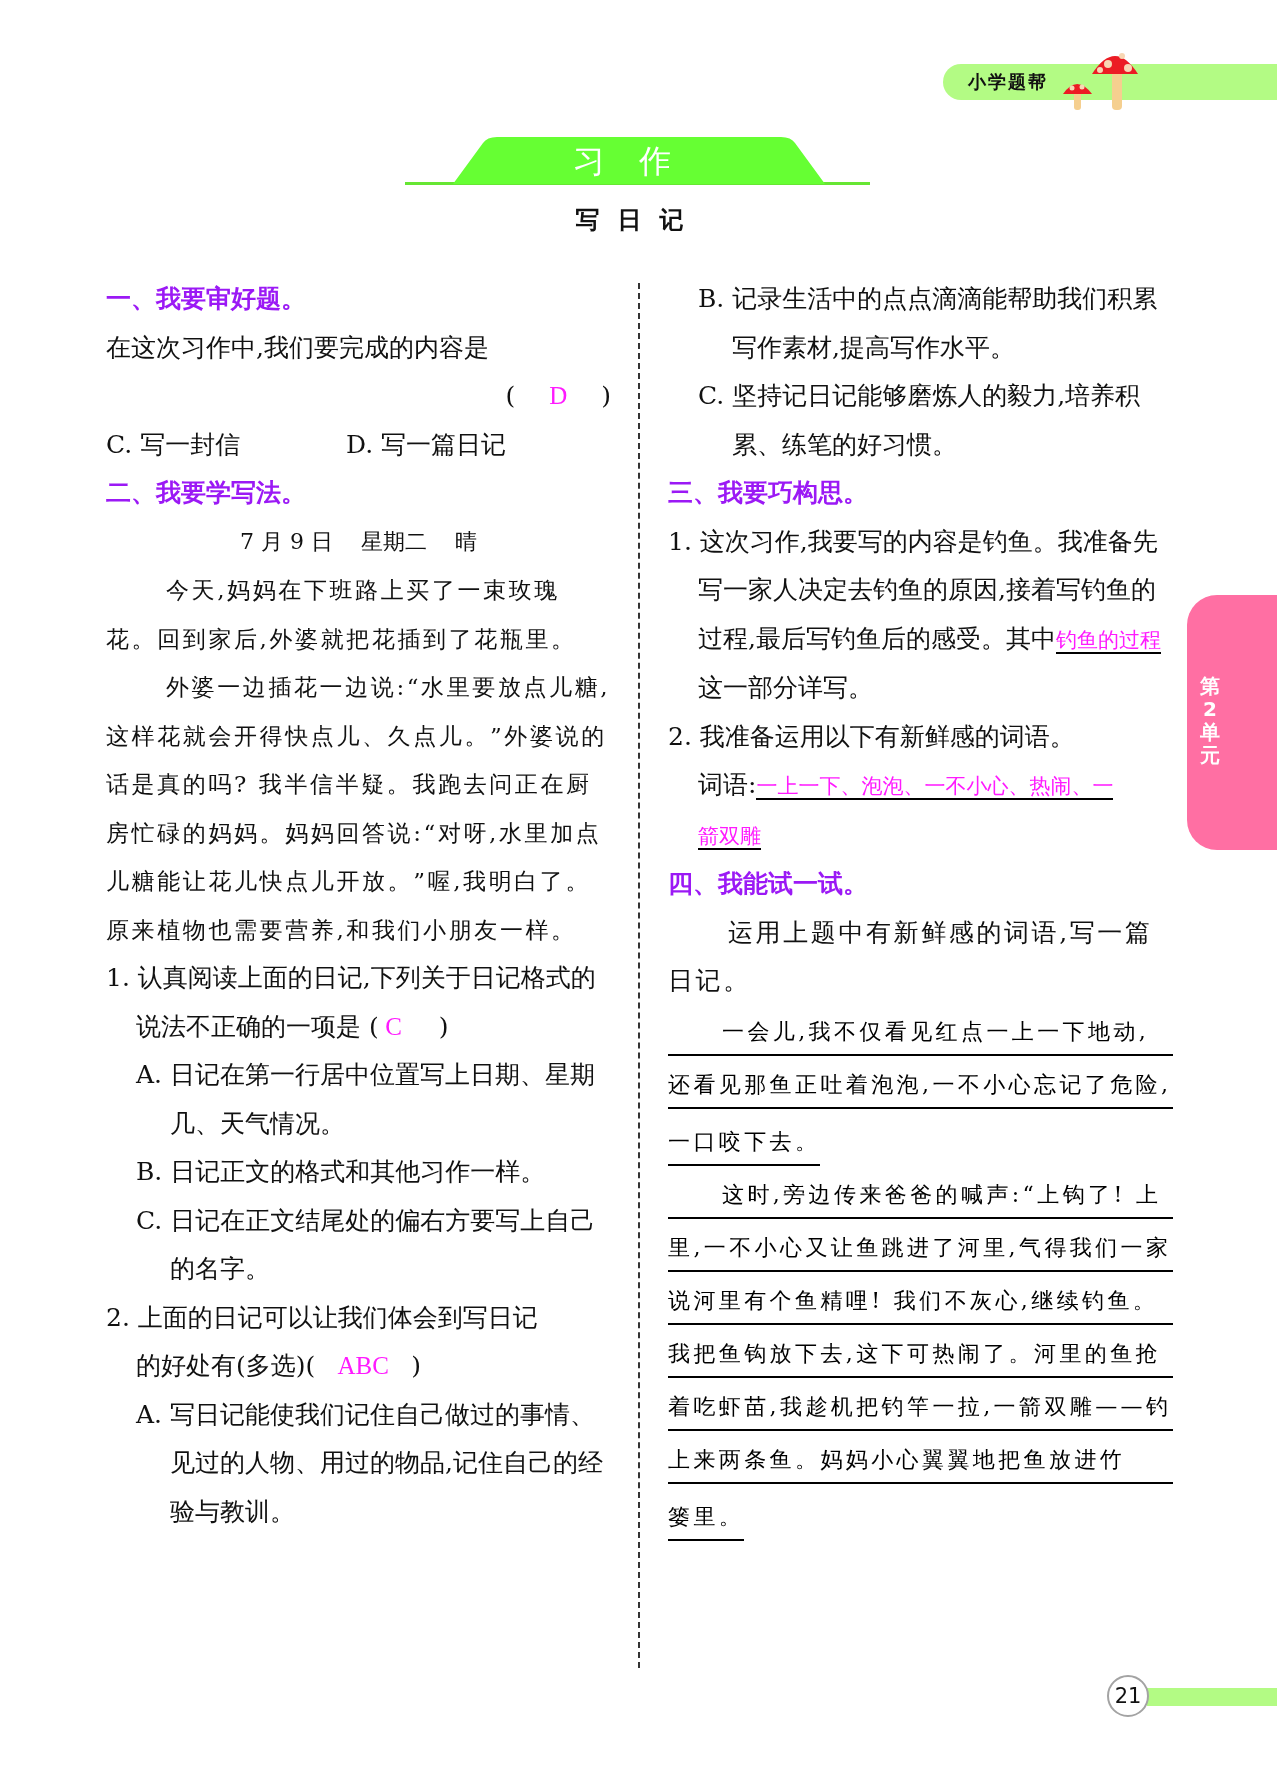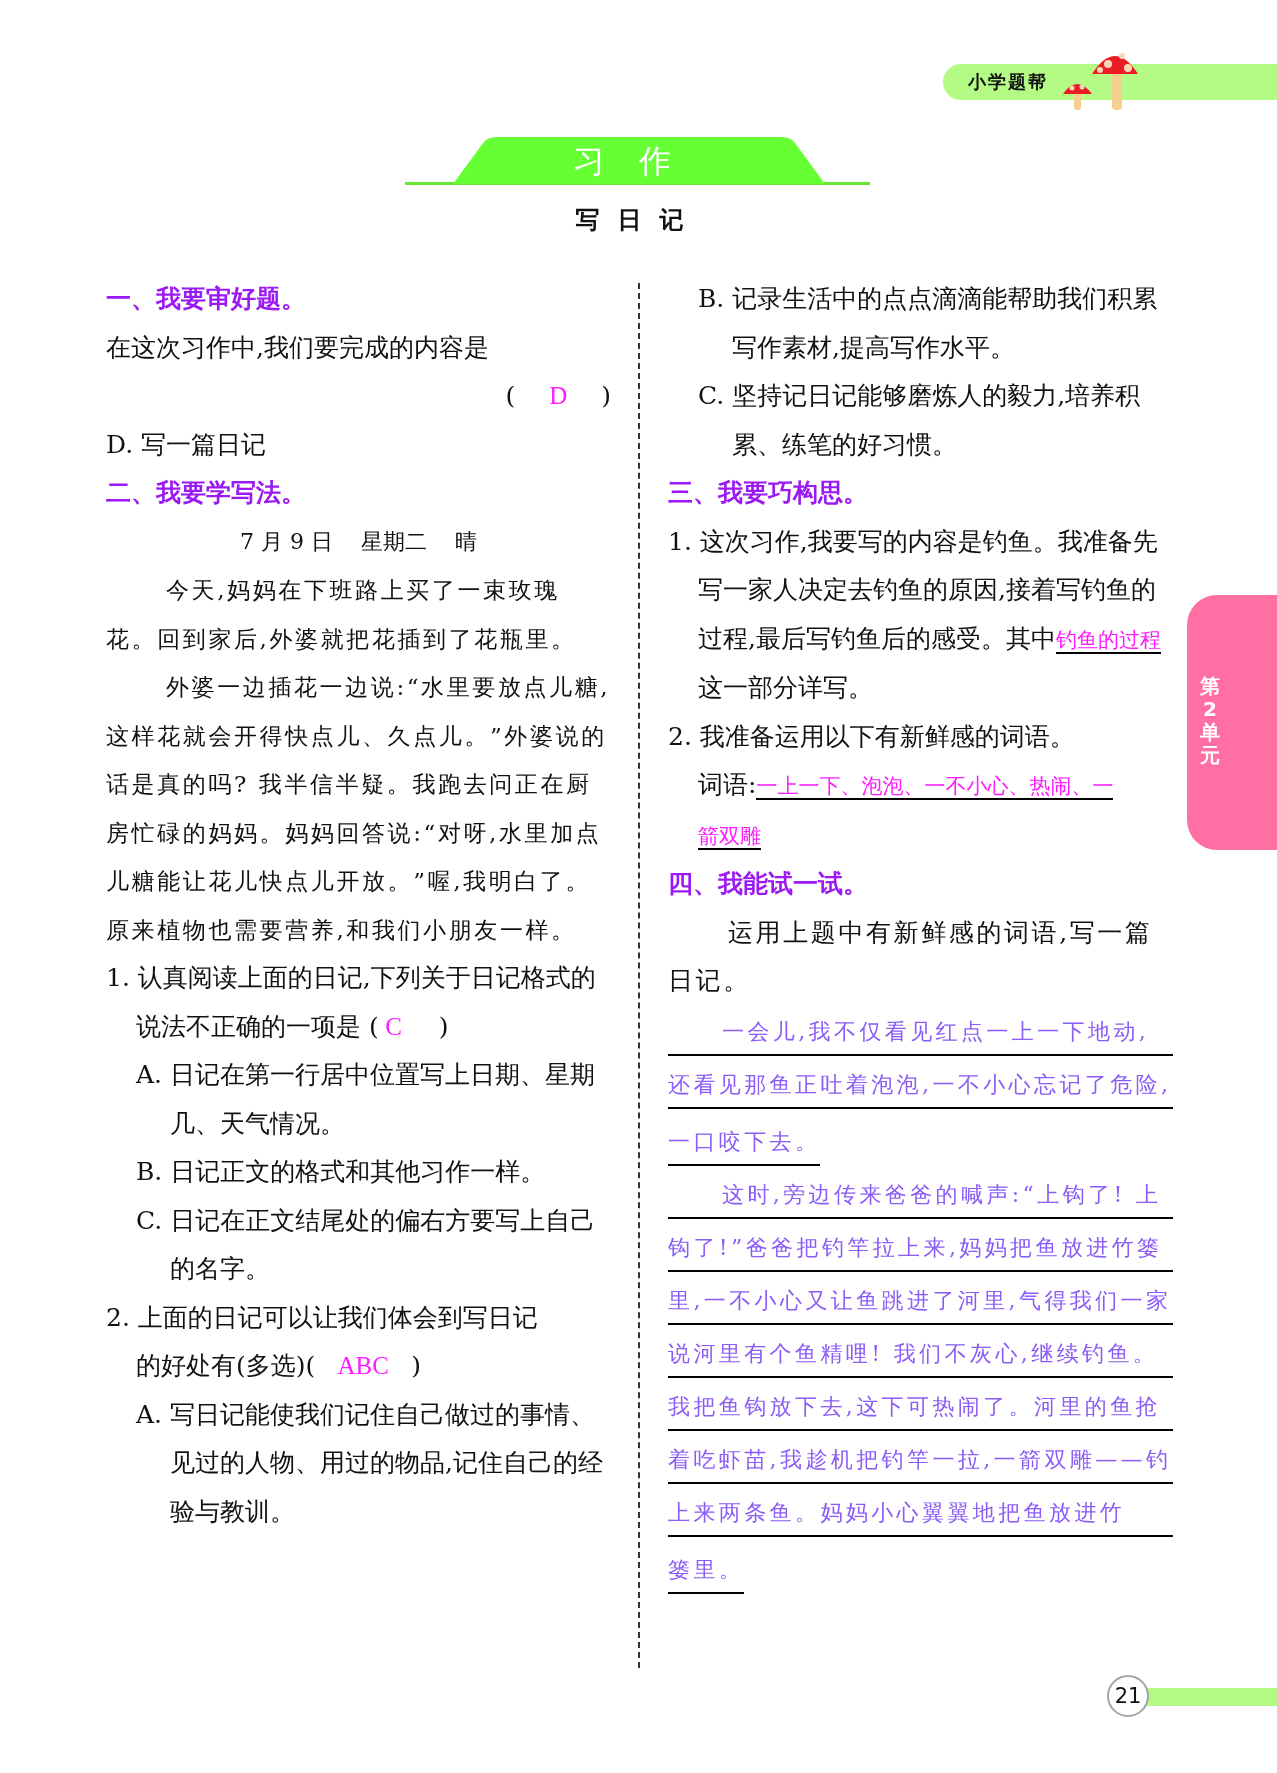--- a/index.html
+++ b/index.html
@@ -27,21 +27,21 @@
   .hang { padding-left:30px; text-indent:-30px; }
   .hang2 { padding-left:64px; text-indent:-34px; }
   .para { text-indent:60px; letter-spacing:2.6px; }
   .center { text-align:center; }
   .row2 { display:flex; }
   .row2 span.c1 { width:240px; display:inline-block; }
   .right { text-align:right; }
   .u { border-bottom:2px solid #000; }
   .pink { color:#ff1aff; }
   .essay { font-size:22px; line-height:51px; letter-spacing:3.4px; }
-  .essay .ln { border-bottom:2px solid #000; color:#8b5cf6; display:block; line-height:44px; margin-bottom:7px; white-space:nowrap; }
+  .essay .ln { border-bottom:2px solid #000; color:#000000; display:block; line-height:44px; margin-bottom:7px; white-space:nowrap; }
   .divider { left:638px; top:283px; height:1385px; border-left:2px dashed #333; }
   .tab { left:1187px; top:595px; width:90px; height:255px; background:#ff6fa3;
          border-radius:30px 0 0 30px; }
   .tab-text { left:1197px; top:675px; width:26px; color:#fff; font-family:"DejaVu Sans",sans-serif;
               font-weight:bold; font-size:20px; line-height:23px; text-align:center; }
   .page-bar { left:1147px; top:1688px; width:130px; height:18px; background:#b3fb84; }
   .page-num { left:1107px; top:1675px; width:38px; height:38px; border:2px solid #a3a3a3;
               border-radius:50%; background:#fff; text-align:center; line-height:38px;
               font-family:"DejaVu Sans",sans-serif; font-size:21px; }
 </style>
@@ -74,20 +74,21 @@
 
 <div class="col col-left">
   <div class="h">一、我要审好题。</div>
   <div>在这次习作中,我们要完成的内容是</div>
   <div class="right">
     <span>(</span>
     <span style="display:inline-block;width:70px;text-align:center" class="ans">D</span>
     <span>)</span>
   </div>
   <div class="row2">
+    <span class="c1">C. 写一封信</span>
     <span>D. 写一篇日记</span>
   </div>
   <div class="h">二、我要学写法。</div>
   <div class="center" style="white-space:pre;font-size:22px">7 月 9 日    星期二    晴</div>
   <div class="para" style="font-size:23px">今天,妈妈在下班路上买了一束玫瑰花。回到家后,外婆就把花插到了花瓶里。</div>
   <div class="para" style="font-size:23px">外婆一边插花一边说:“水里要放点儿糖,这样花就会开得快点儿、久点儿。”外婆说的话是真的吗? 我半信半疑。我跑去问正在厨房忙碌的妈妈。妈妈回答说:“对呀,水里加点儿糖能让花儿快点儿开放。”喔,我明白了。原来植物也需要营养,和我们小朋友一样。</div>
   <div class="hang">
     <span>1. 认真阅读上面的日记,下列关于日记格式的说法不正确的一项是</span><span> (</span><span class="ans" style="display:inline-block;width:60px;text-align:center">C</span><span>)</span>
   </div>
   <div class="hang2">A. 日记在第一行居中位置写上日期、星期几、天气情况。</div>
@@ -115,21 +116,20 @@
   <div class="ind1">
     <span class="pink u" style="font-size:21px">箭双雕</span>
   </div>
   <div class="h">四、我能试一试。</div>
   <div class="para">运用上题中有新鲜感的词语,写一篇日记。</div>
   <div class="essay" style="margin-top:4px">
     <span class="ln" style="padding-left:54px">一会儿,我不仅看见红点一上一下地动,</span>
     <span class="ln">还看见那鱼正吐着泡泡,一不小心忘记了危险,</span>
     <span class="ln" style="display:inline-block">一口咬下去。</span>
     <span class="ln" style="padding-left:54px">这时,旁边传来爸爸的喊声:“上钩了! 上</span>
-    <span class="ln">钩了!”爸爸把钓竿拉上来,妈妈把鱼放进竹篓</span>
     <span class="ln">里,一不小心又让鱼跳进了河里,气得我们一家</span>
     <span class="ln">说河里有个鱼精哩! 我们不灰心,继续钓鱼。</span>
     <span class="ln">我把鱼钩放下去,这下可热闹了。河里的鱼抢</span>
     <span class="ln">着吃虾苗,我趁机把钓竿一拉,一箭双雕——钓</span>
     <span class="ln">上来两条鱼。妈妈小心翼翼地把鱼放进竹</span>
     <span class="ln" style="display:inline-block">篓里。</span>
   </div>
 </div>
 
 <div class="abs tab"></div>

